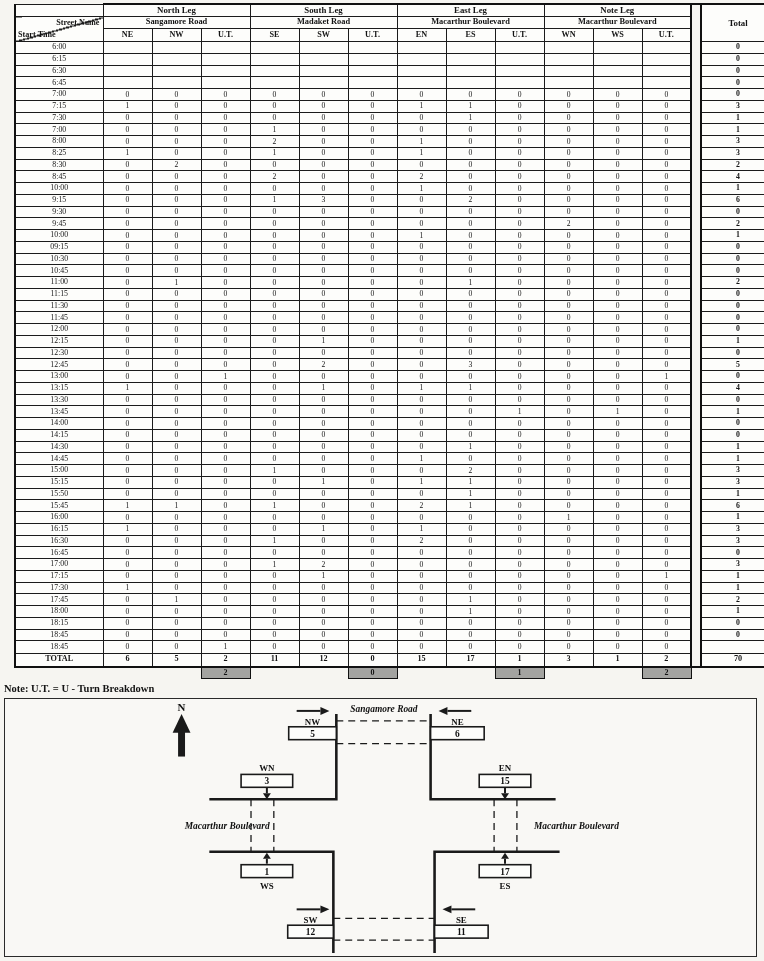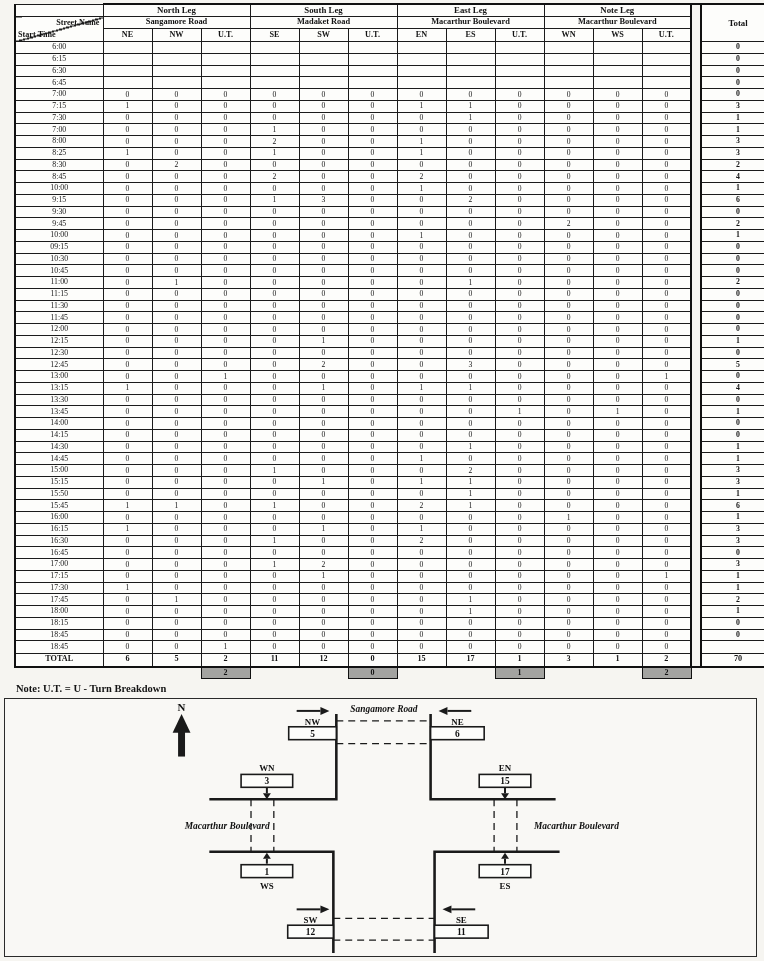--- a/index.html
+++ b/index.html
@@ -48,21 +48,21 @@
       linear-gradient(to bottom right,
         transparent 48.8%, #1b1b1b 48.8%, #1b1b1b 52.2%, transparent 52.2%),
       #fdfdfb;
     margin-top: 36px;
   }
   .cornercell .ctop{position:absolute;top:2px;right:3px;font-weight:bold;font-size:8.2px;}
   .cornercell .cbot{position:absolute;bottom:2px;left:2px;font-weight:bold;font-size:8.2px;}
   td.cornerblank{background:#fdfdfb;}
   
   .note{
-    position:absolute;left:16px;top:683px;
+    position:absolute;left:4px;top:683px;
     font-weight:bold;font-size:10.5px;
   }
   
   .diagram{
     position:absolute;left:4px;top:698px;width:751px;height:257px;
     border:1.5px solid #2a2a2a;background:#f9f8f5;
   }
   .diagram svg{display:block;}
   text{font-family:"Liberation Serif", serif;fill:#111;}
   .mlabel{font-size:9px;font-weight:bold;text-anchor:middle;}

